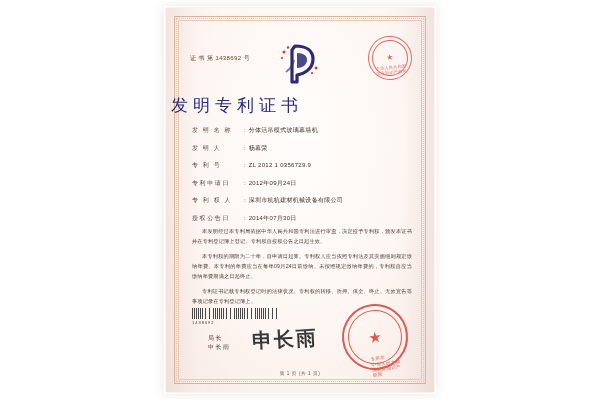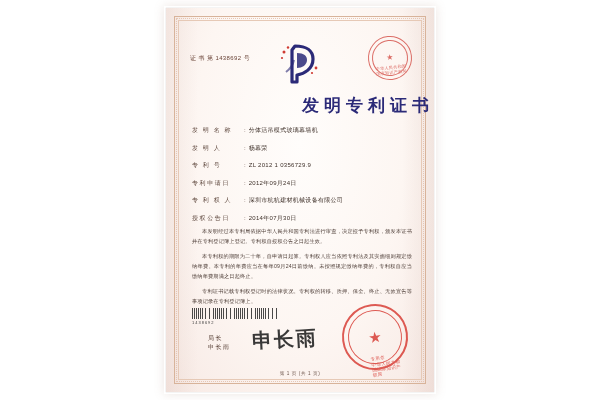--- a/index.html
+++ b/index.html
@@ -135,24 +135,24 @@
     height: 44px;
   }
   .logo svg { display: block; }
 
   
   .cert-title {
     position: absolute;
     left: 0;
     right: 0;
     top: 86px;
-    text-align: right;
+    text-align: left;
     font-family: "Liberation Serif", serif;
     font-size: 17px;
-    font-weight: bold;
+    font-weight: normal;
     letter-spacing: 5px;
     color: #2b2a78;
     text-indent: 5px;
   }
 
   
   .fields {
     position: absolute;
     left: 26px;
     right: 22px;

